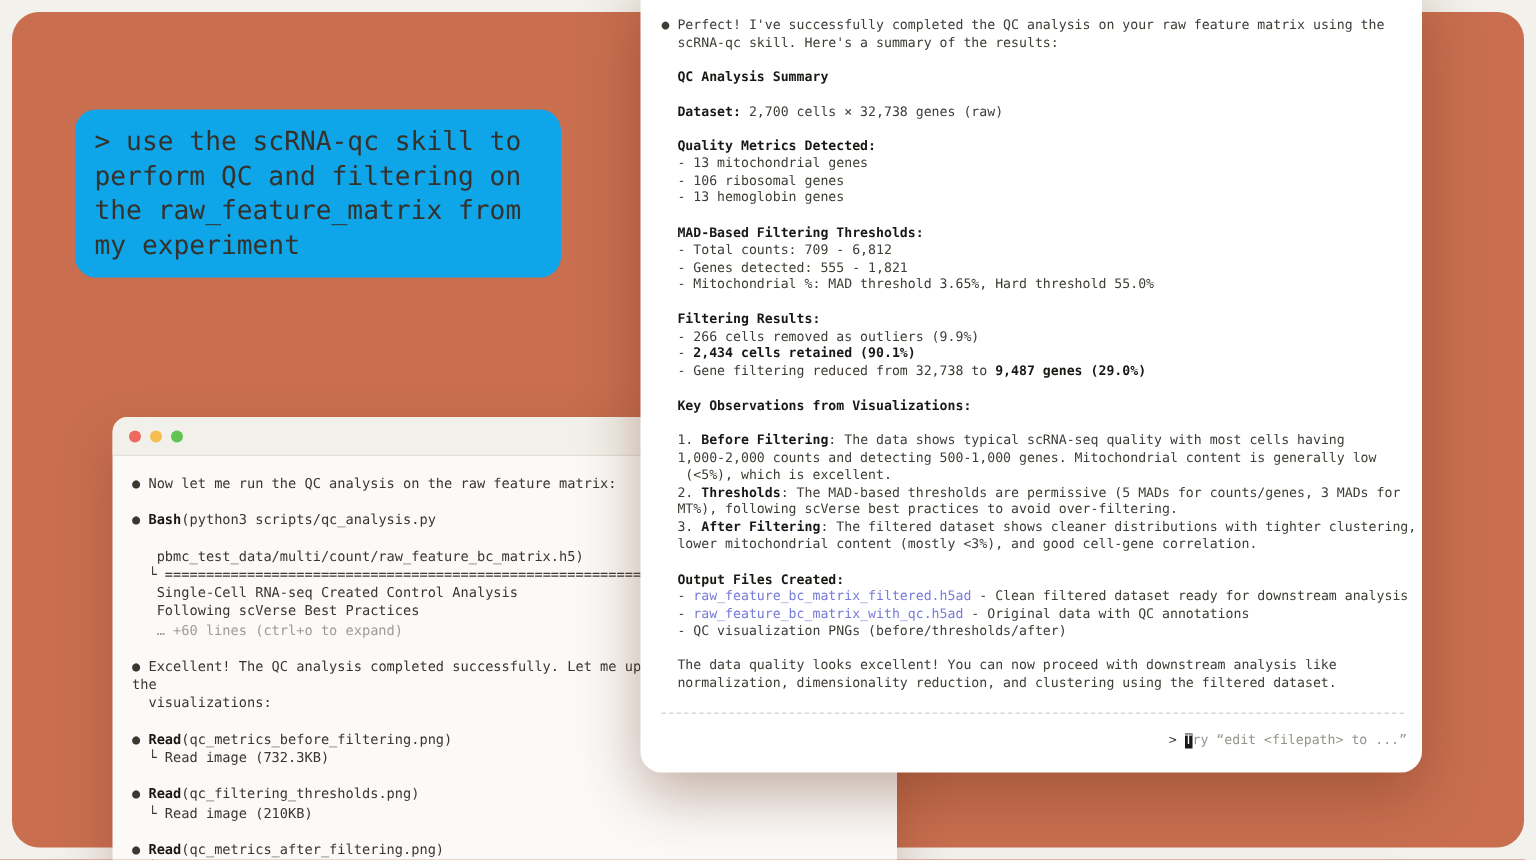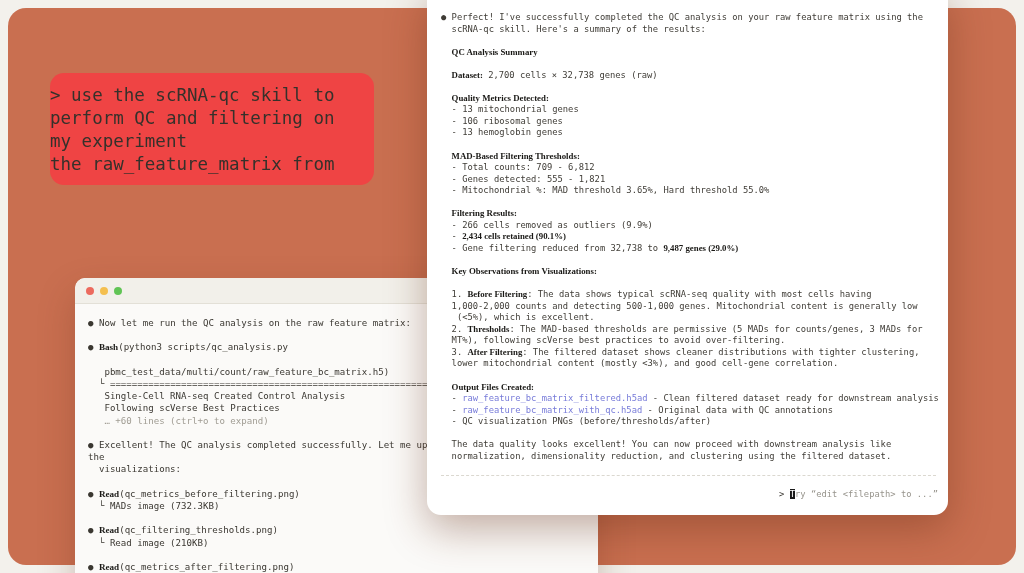--- a/index.html
+++ b/index.html
@@ -8,21 +8,21 @@
     background:#f3f1ec;
     font-family:"DejaVu Sans Mono", monospace;
   }
   .orange-backdrop{
     position:absolute;left:8px;top:8px;width:1008px;height:557px;
     background:#c96f50;border-radius:18px;z-index:1;
   }
   
   .prompt-card{
     position:absolute;left:50px;top:73px;width:324px;height:112px;
-    background:#ef4444;border-radius:14px;padding:11px 0;
+    background:#0ea5e9;border-radius:14px;padding:11px 13px;
     box-sizing:border-box;z-index:2;
   }
   .prompt-line{
     white-space:pre;font-size:17.5px;line-height:23px;
     color:#35312b;font-weight:500;
   }
   
   .terminal{
     position:absolute;left:75px;top:238px;width:523px;height:327px;
     background:#fbfaf8;border-radius:10px 10px 0 0;overflow:hidden;z-index:2;
@@ -44,41 +44,41 @@
   .chat-panel{
     position:absolute;left:427px;top:-14px;width:521px;height:529px;
     background:#ffffff;border-radius:14px;box-sizing:border-box;
     padding:26px 10px 0 14px;overflow:hidden;z-index:3;
     box-shadow:0 14px 40px rgba(100,45,22,.38);
   }
   .chat-line{
     white-space:pre;font-size:8.8px;line-height:11.55px;min-height:11.55px;
     color:#3f3c36;
   }
-  .b{font-weight:bold;color:#191815;font-family:Liberation Serif, serif;}
+  .b{font-weight:bold;color:#191815;}
   .gray{color:#a09c93;}
   .link{color:#777bd9;}
   .chat-divider{border-top:1px dashed #dbd8d0;margin-top:13px;margin-right:2px;}
   .chat-input{
     margin-top:12px;font-size:8.8px;line-height:12px;white-space:pre;color:#3a3731;text-align:right;
   }
   .cursor{background:#191919;color:#ffffff;}
   .placeholder{color:#97948c;}
 </style>
 </head>
 <body>
 
 <div class="orange-backdrop"></div>
 
 <div class="prompt-card">
   <div id="prompt-lines">
       <div class="prompt-line"><span>&gt; use the scRNA-qc skill to</span></div>
       <div class="prompt-line"><span>perform QC and filtering on</span></div>
+      <div class="prompt-line"><span>the raw_feature_matrix from</span></div>
       <div class="prompt-line"><span>my experiment</span></div>
-      <div class="prompt-line"><span>the raw_feature_matrix from</span></div>
     </div>
 </div>
 
 <div class="terminal">
   <div class="titlebar">
     <span class="dot" id="dot-close" style="background: rgb(236, 106, 94);"></span>
     <span class="dot" id="dot-min" style="background: rgb(244, 191, 79);"></span>
     <span class="dot" id="dot-zoom" style="background: rgb(97, 196, 85);"></span>
   </div>
   <div class="term-body" id="term-lines">
@@ -90,21 +90,21 @@
       <div class="term-line"><span>  └ </span><span>================================================================================</span></div>
       <div class="term-line"><span>   Single-Cell RNA-seq Created Control Analysis</span></div>
       <div class="term-line"><span>   Following scVerse Best Practices</span></div>
       <div class="term-line"><span class="gray">   … +60 lines (ctrl+o to expand)</span></div>
       <div class="term-line">&nbsp;</div>
       <div class="term-line"><span>● </span><span>Excellent! The QC analysis completed successfully. Let me update</span></div>
       <div class="term-line"><span>the</span></div>
       <div class="term-line"><span>  visualizations:</span></div>
       <div class="term-line">&nbsp;</div>
       <div class="term-line"><span>● </span><span class="b">Read</span><span>(qc_metrics_before_filtering.png)</span></div>
-      <div class="term-line"><span>  └ MADs image (732.3KB)</span></div>
+      <div class="term-line"><span>  └ Read image (732.3KB)</span></div>
       <div class="term-line">&nbsp;</div>
       <div class="term-line"><span>● </span><span class="b">Read</span><span>(qc_filtering_thresholds.png)</span></div>
       <div class="term-line"><span>  └ Read image (210KB)</span></div>
       <div class="term-line">&nbsp;</div>
       <div class="term-line"><span>● </span><span class="b">Read</span><span>(qc_metrics_after_filtering.png)</span></div>
       <div class="term-line"><span>  └ Read image (1.1MB)</span></div>
     </div>
 </div>
 
 <div class="chat-panel">

